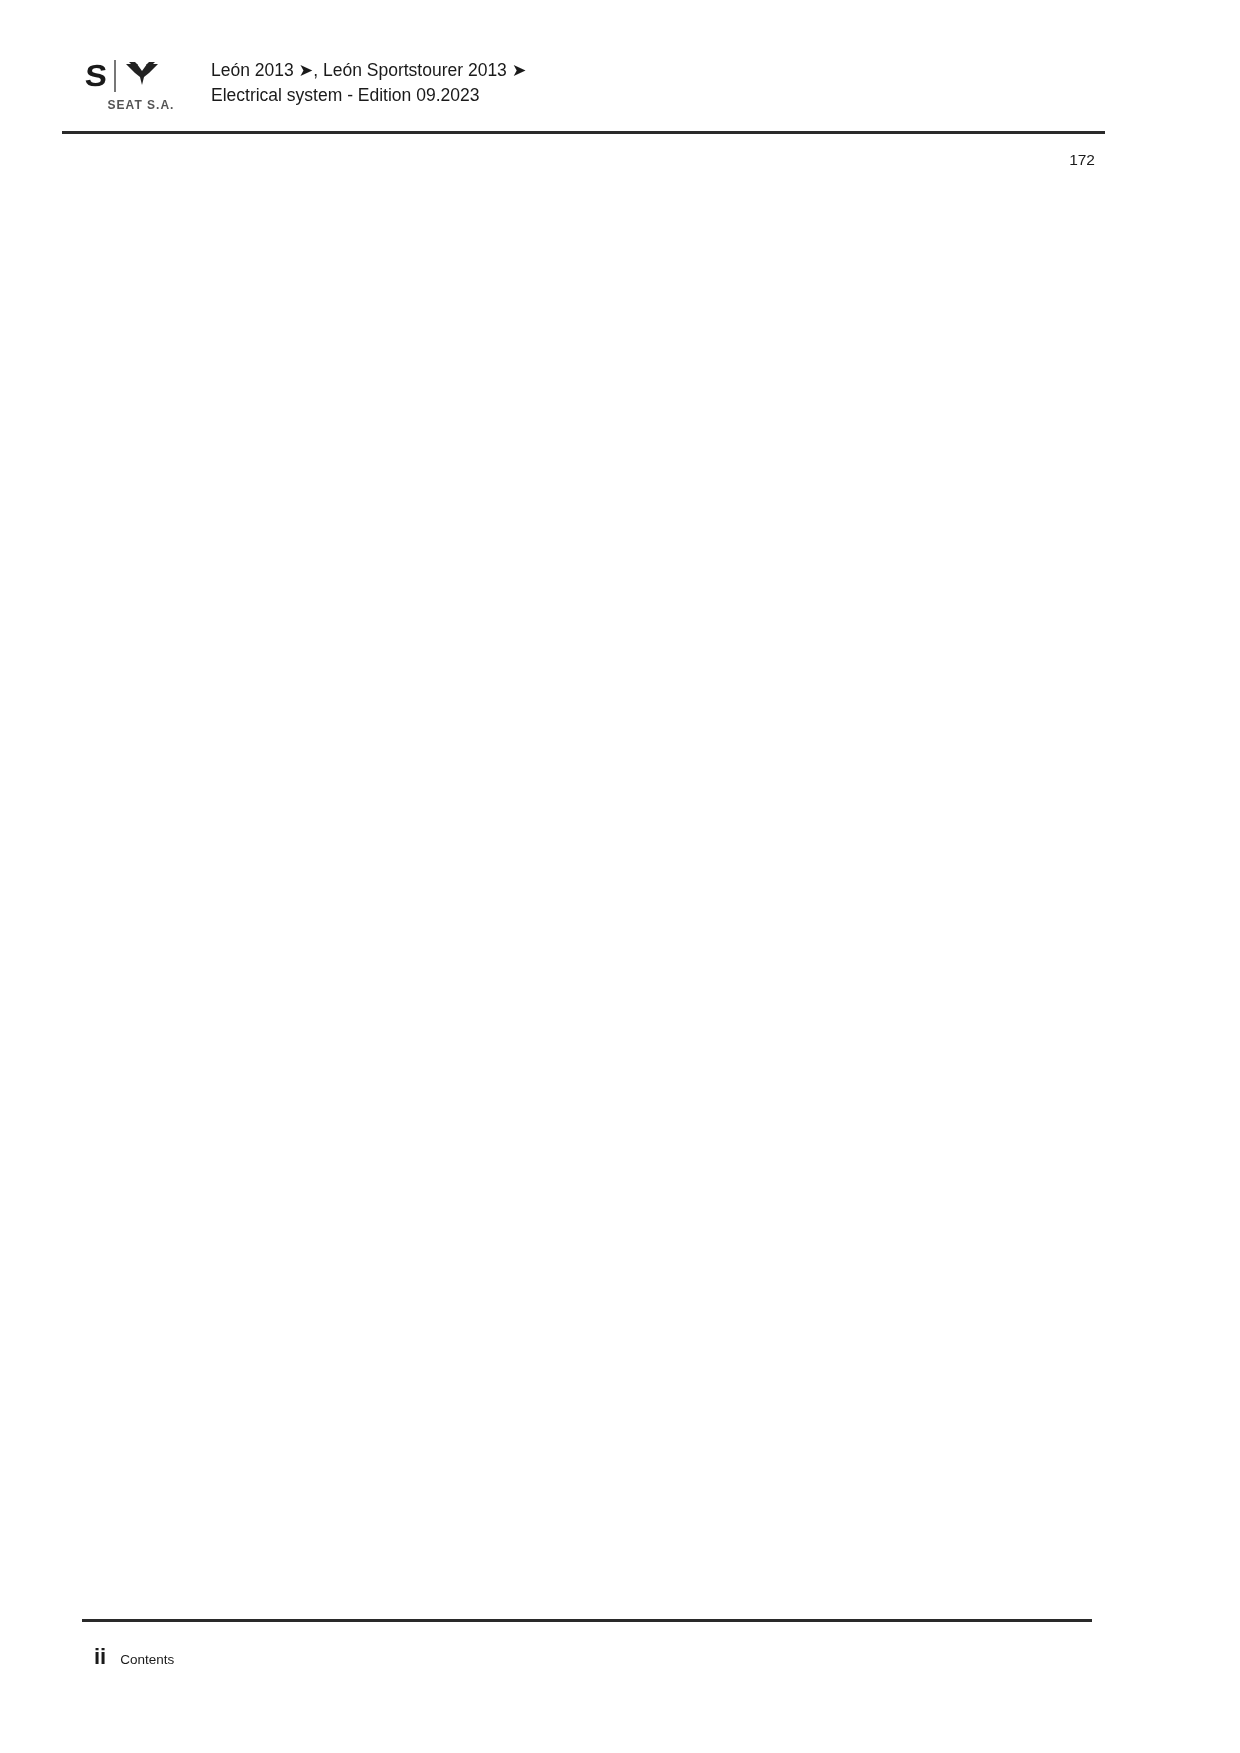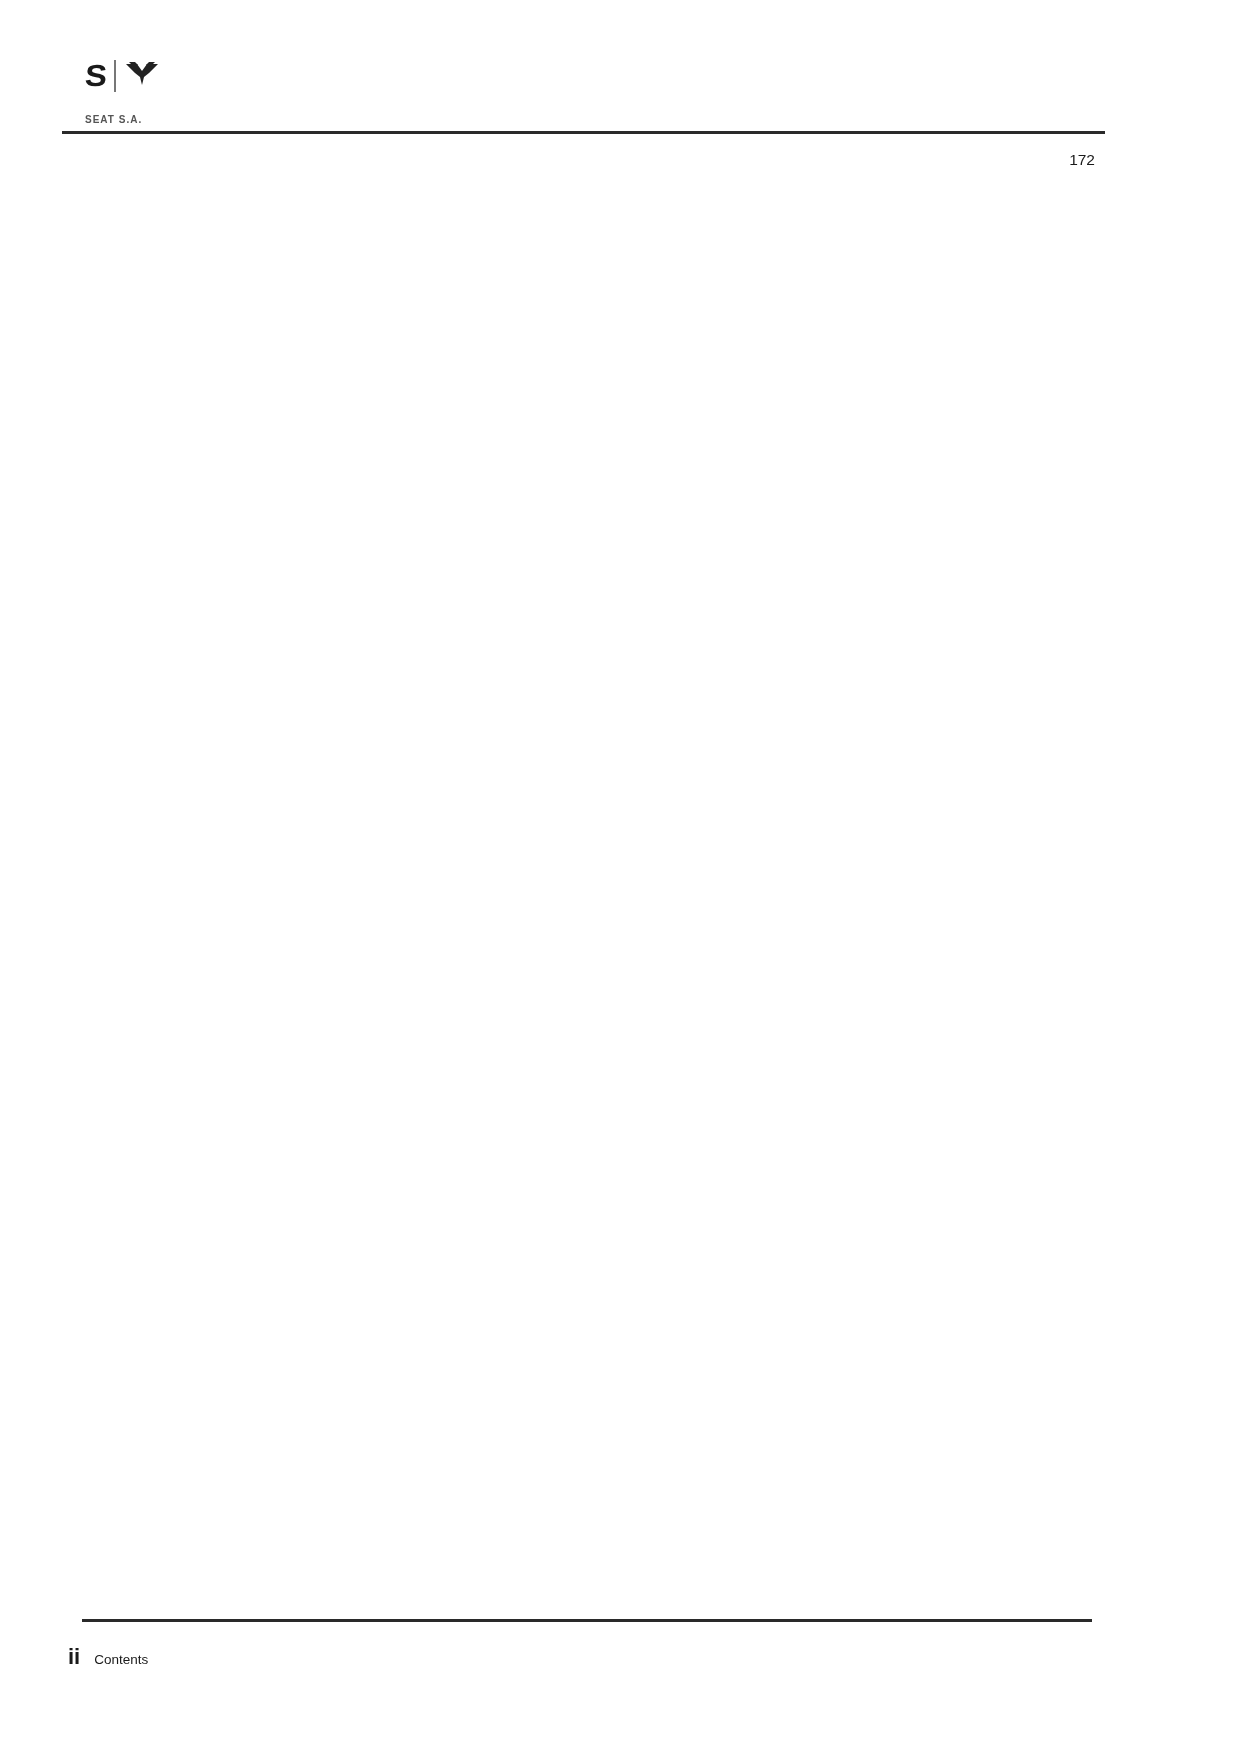--- a/index.html
+++ b/index.html
@@ -11,42 +11,42 @@
   }
   .page{position:absolute;inset:0;background:#fff;}
 
   
   .header{position:absolute;left:85px;top:58px;display:flex;align-items:flex-start;}
   .brand{width:112px;position:relative;height:58px;flex:0 0 auto;}
   .brand-logos{display:flex;align-items:center;gap:9px;height:36px;}
   .seat-s{font-weight:900;font-size:33px;line-height:30px;transform:scaleY(.92) skewX(-4deg);letter-spacing:-2px;}
   .brand-divider{width:2px;height:32px;background:#777;}
   .cupra{width:34px;height:30px;}
-  .brand-sub{font-size:10px;letter-spacing:1px;color:#555;margin-top:20px;font-weight:bold;}
+  .brand-sub{font-size:12px;letter-spacing:1px;color:#555;margin-top:4px;font-weight:bold;text-align:center;}
   .titles{margin-left:14px;font-size:17.5px;line-height:25px;}
   .hr-top{position:absolute;left:62px;top:131px;width:1043px;height:3px;background:#2a2a2a;}
 
   
   .toc{position:absolute;left:82px;top:148px;width:1013px;}
   .row{display:flex;align-items:flex-start;font-size:15.5px;line-height:23px;margin-bottom:1.5px;}
   .row .num{flex:0 0 61px;}
   .row .title{flex:0 1 auto;max-width:745px;}
   .row .leader{flex:1 1 20px;height:3px;margin:0 10px 4px 12px;min-width:18px;
     background-image:repeating-linear-gradient(to right,#1a1a1a 0 2.6px,transparent 2.6px 9.6px);
     background-repeat:repeat-x;}
   .row .page{flex:0 0 48px;text-align:right;}
   .row.section{font-weight:bold;margin-top:7px;}
   .row.chapter{font-size:19.5px;line-height:27px;margin-top:17px;margin-bottom:5px;}
   .row.chapter .leader{height:3px;margin-bottom:5px;
     background-image:repeating-linear-gradient(to right,#1a1a1a 0 3px,transparent 3px 11.5px);}
   .row.chapter .page{flex:0 0 52px;}
 
   
   .hr-bottom{position:absolute;left:82px;top:1619px;width:1010px;height:2.5px;background:#2a2a2a;}
-  .footer{position:absolute;left:68px;top:1636px;display:flex;align-items:baseline;}
+  .footer{position:absolute;left:94px;top:1636px;display:flex;align-items:baseline;}
   .footer .pg{font-size:22px;font-weight:bold;}
   .footer .lbl{font-size:13.5px;margin-left:14px;margin-top:16px;}
 </style>
 </head>
 <body>
 
 <div class="page">
 
   <div class="header">
     <div class="brand">
@@ -54,20 +54,24 @@
         <span class="seat-s">S</span>
         <span class="brand-divider"></span>
         <svg class="cupra" viewBox="0 0 34 30">
           <path d="M1 3 L12 3 L17 10 L22 3 L33 3 L24 12 L19 16 L17 24 L15 16 L10 12 Z" fill="#222"></path>
           <path d="M4 1 L10 1 L13 4 L7 4 Z" fill="#222"></path>
           <path d="M30 1 L24 1 L21 4 L27 4 Z" fill="#222"></path>
         </svg>
       </div>
       <div class="brand-sub">SEAT S.A.</div>
     </div>
+    <div class="titles">
+      <div>León 2013 ➤, León Sportstourer 2013 ➤</div>
+      <div>Electrical system - Edition 09.2023</div>
+    </div>
   </div>
   <div class="hr-top"></div>
 
   <div class="toc" id="toc">
       <div class="row sub">
         <span class="num">1.5</span>
         <span class="title">Adjusting windscreen wiper arms</span>
         <span class="leader"></span>
         <span class="page">81</span>
       </div>

